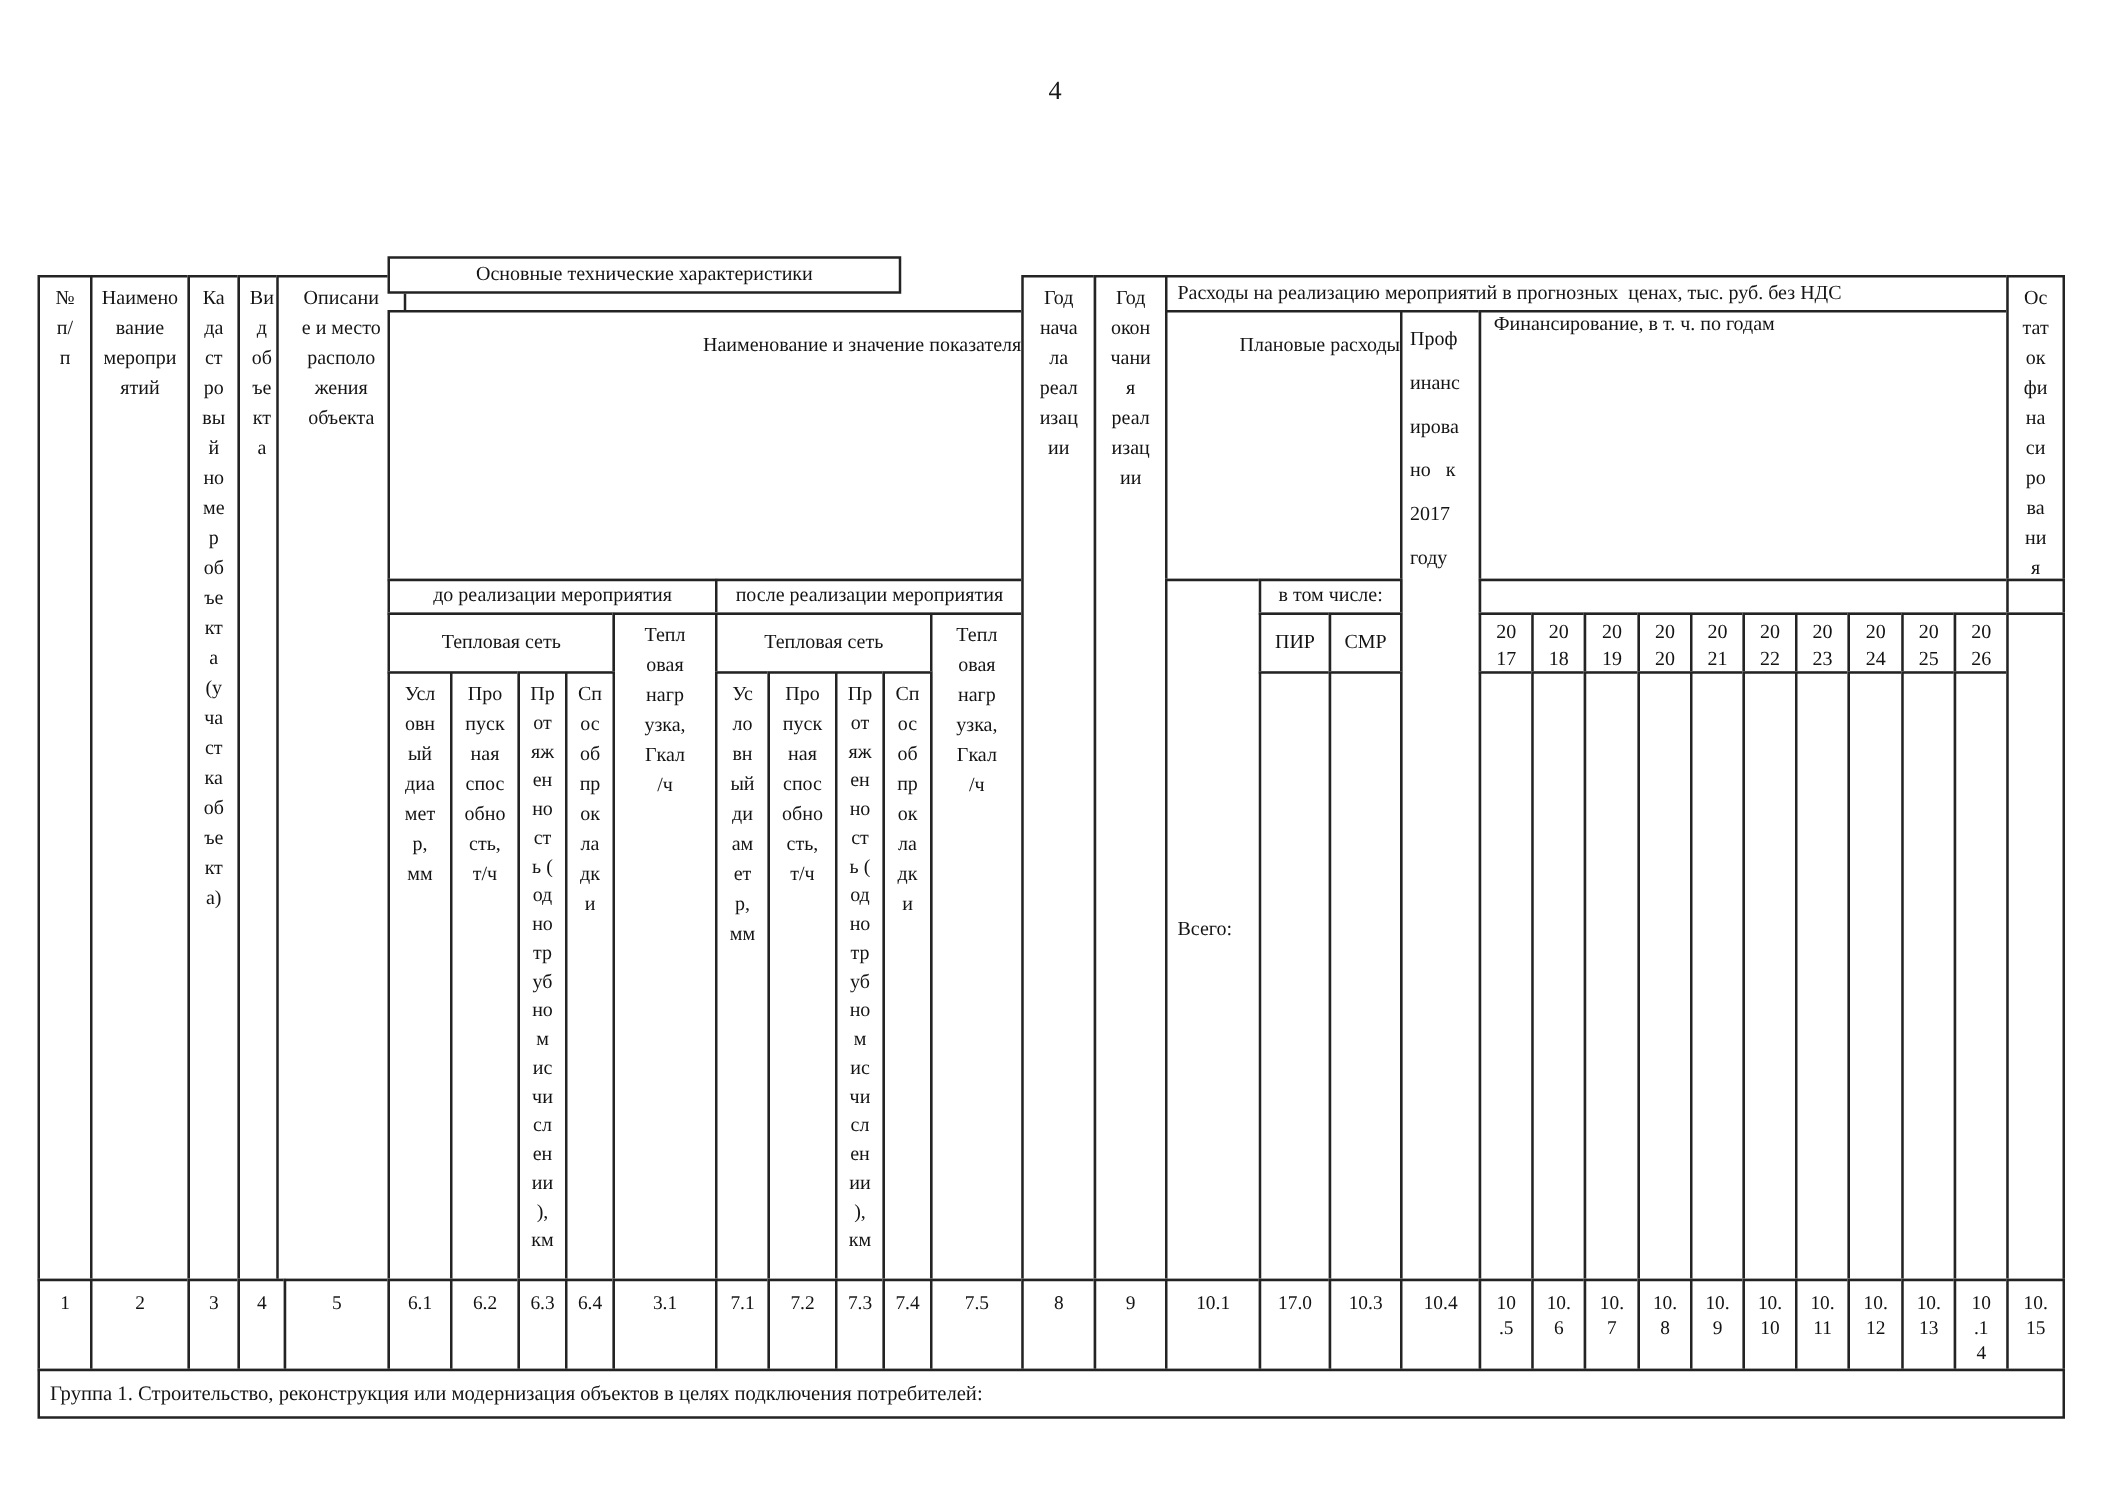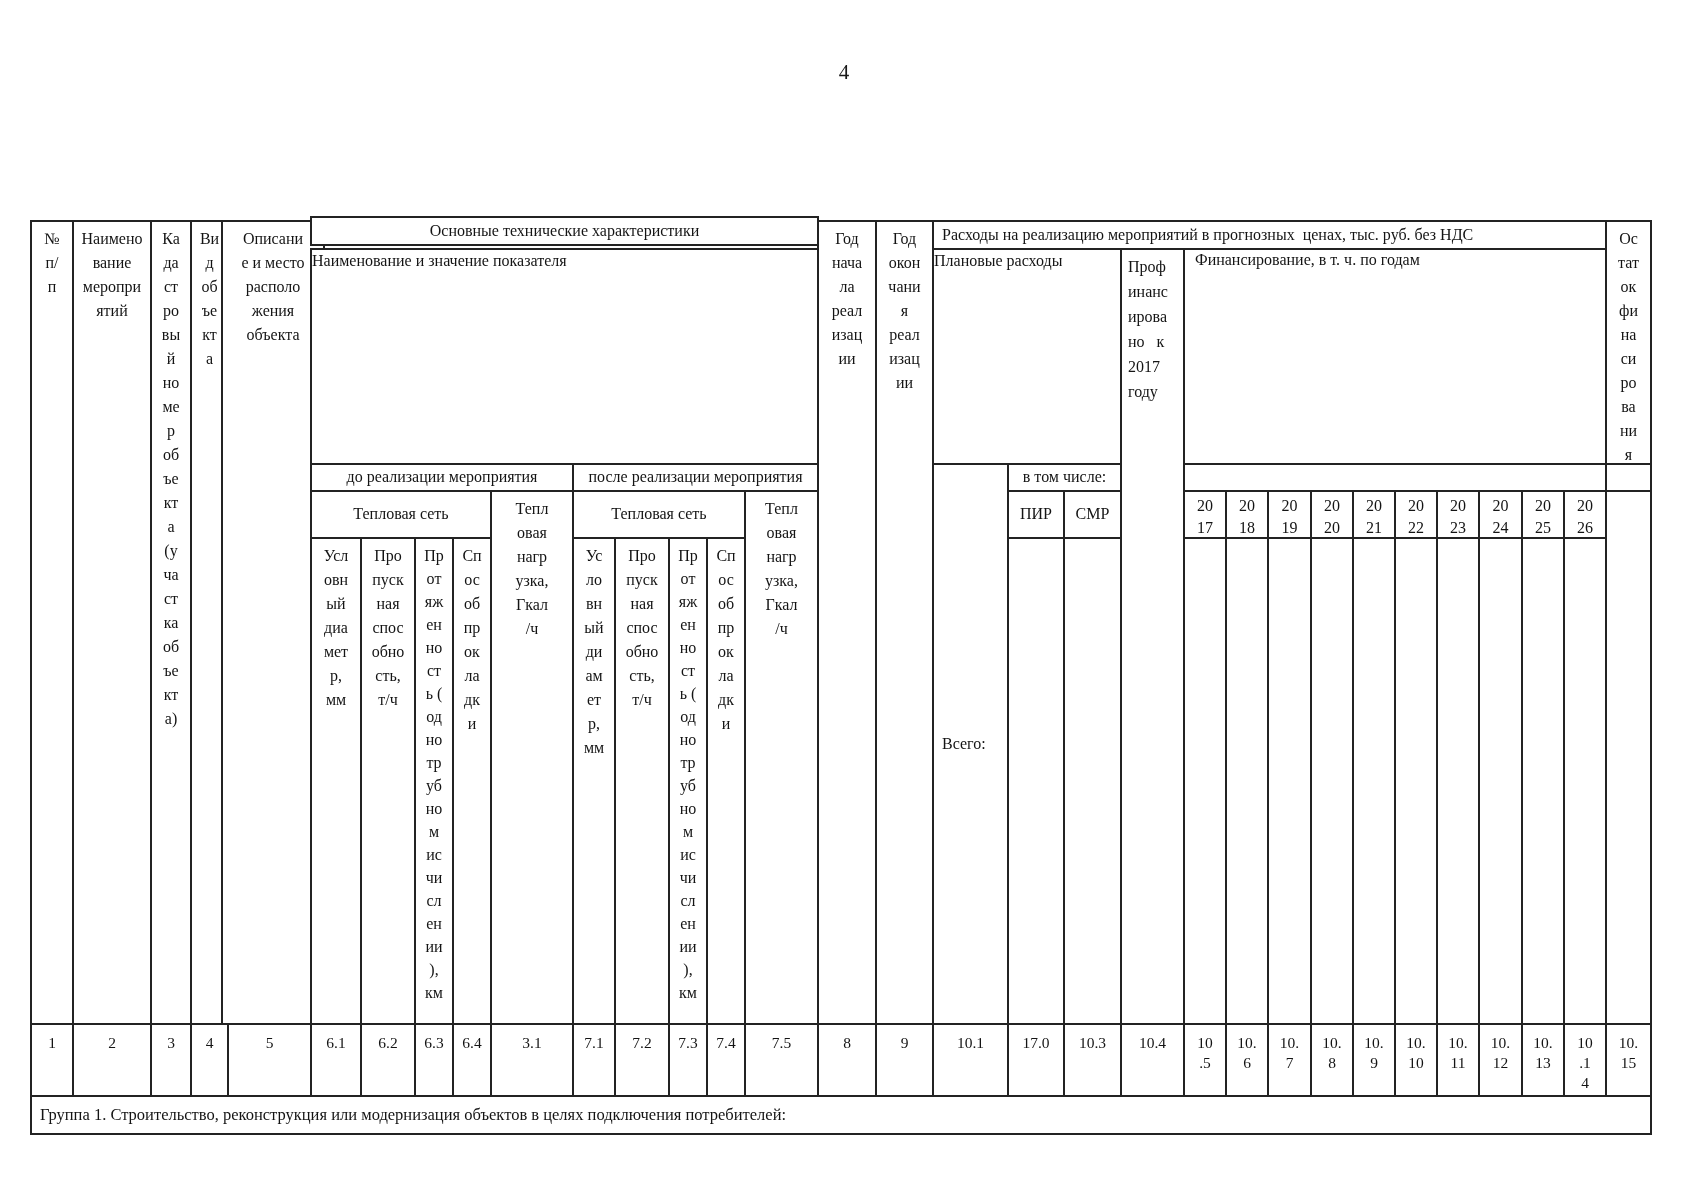--- a/index.html
+++ b/index.html
@@ -7,24 +7,24 @@
         font-family:"Liberation Serif","DejaVu Serif",serif;color:#141414;}
   #page-num{position:absolute;left:0;top:60px;width:1688px;text-align:center;
             font-size:21px;color:#181818;}
   .cell{position:absolute;box-sizing:border-box;border:2px solid #232323;background:#ffffff;
         overflow:hidden;white-space:pre-wrap;font-size:16px;line-height:1.3;color:#141414;}
   .tc{text-align:center;}
   .vt{line-height:24px;padding-top:5px;}
   .lh23{line-height:23px;}
   .mid{display:flex;align-items:center;justify-content:center;}
   .midl{display:flex;align-items:center;padding-left:8px;}
-  .topc{padding-top:1px;text-align:left;}
+  .topc{padding-top:17px;text-align:right;}
   .yr{line-height:22px;padding-top:3px;}
   .num{padding-top:8px;text-align:center;font-size:15.5px;line-height:20px;}
-  .prefin{padding:4px 0 0 6px;line-height:25px;}
+  .prefin{padding:4px 0 0 6px;line-height:35px;}
   .finyears{padding-left:10px;}
 </style>
 </head>
 <body>
 
 <div id="page">
   <div id="page-num">4</div>
 
   <div class="cell vt tc" style="left:30px;top:220px;width:44px;height:805px">№
 п/
@@ -59,21 +59,21 @@
 об
 ъе
 кт
 а</div>
   <div class="cell vt tc" style="left:221px;top:220px;width:104px;height:805px">Описани
 е и место
 располо
 жения
 объекта</div>
 
-  <div class="cell mid" style="left:310px;top:216px;width:509px;height:30px">Основные технические характеристики</div>
+  <div class="cell mid" style="left:310px;top:205px;width:411px;height:30px">Основные технические характеристики</div>
   <div class="cell topc" style="left:310px;top:248px;width:509px;height:217px">Наименование и значение показателя</div>
   <div class="cell mid" style="left:310px;top:463px;width:264px;height:29px">до реализации мероприятия</div>
   <div class="cell mid" style="left:572px;top:463px;width:247px;height:29px">после реализации мероприятия</div>
 
   <div class="cell mid" style="left:310px;top:490px;width:182px;height:49px">Тепловая сеть</div>
   <div class="cell vt tc" style="left:490px;top:490px;width:84px;height:535px">Тепл
 овая
 нагр
 узка,
 Гкал

